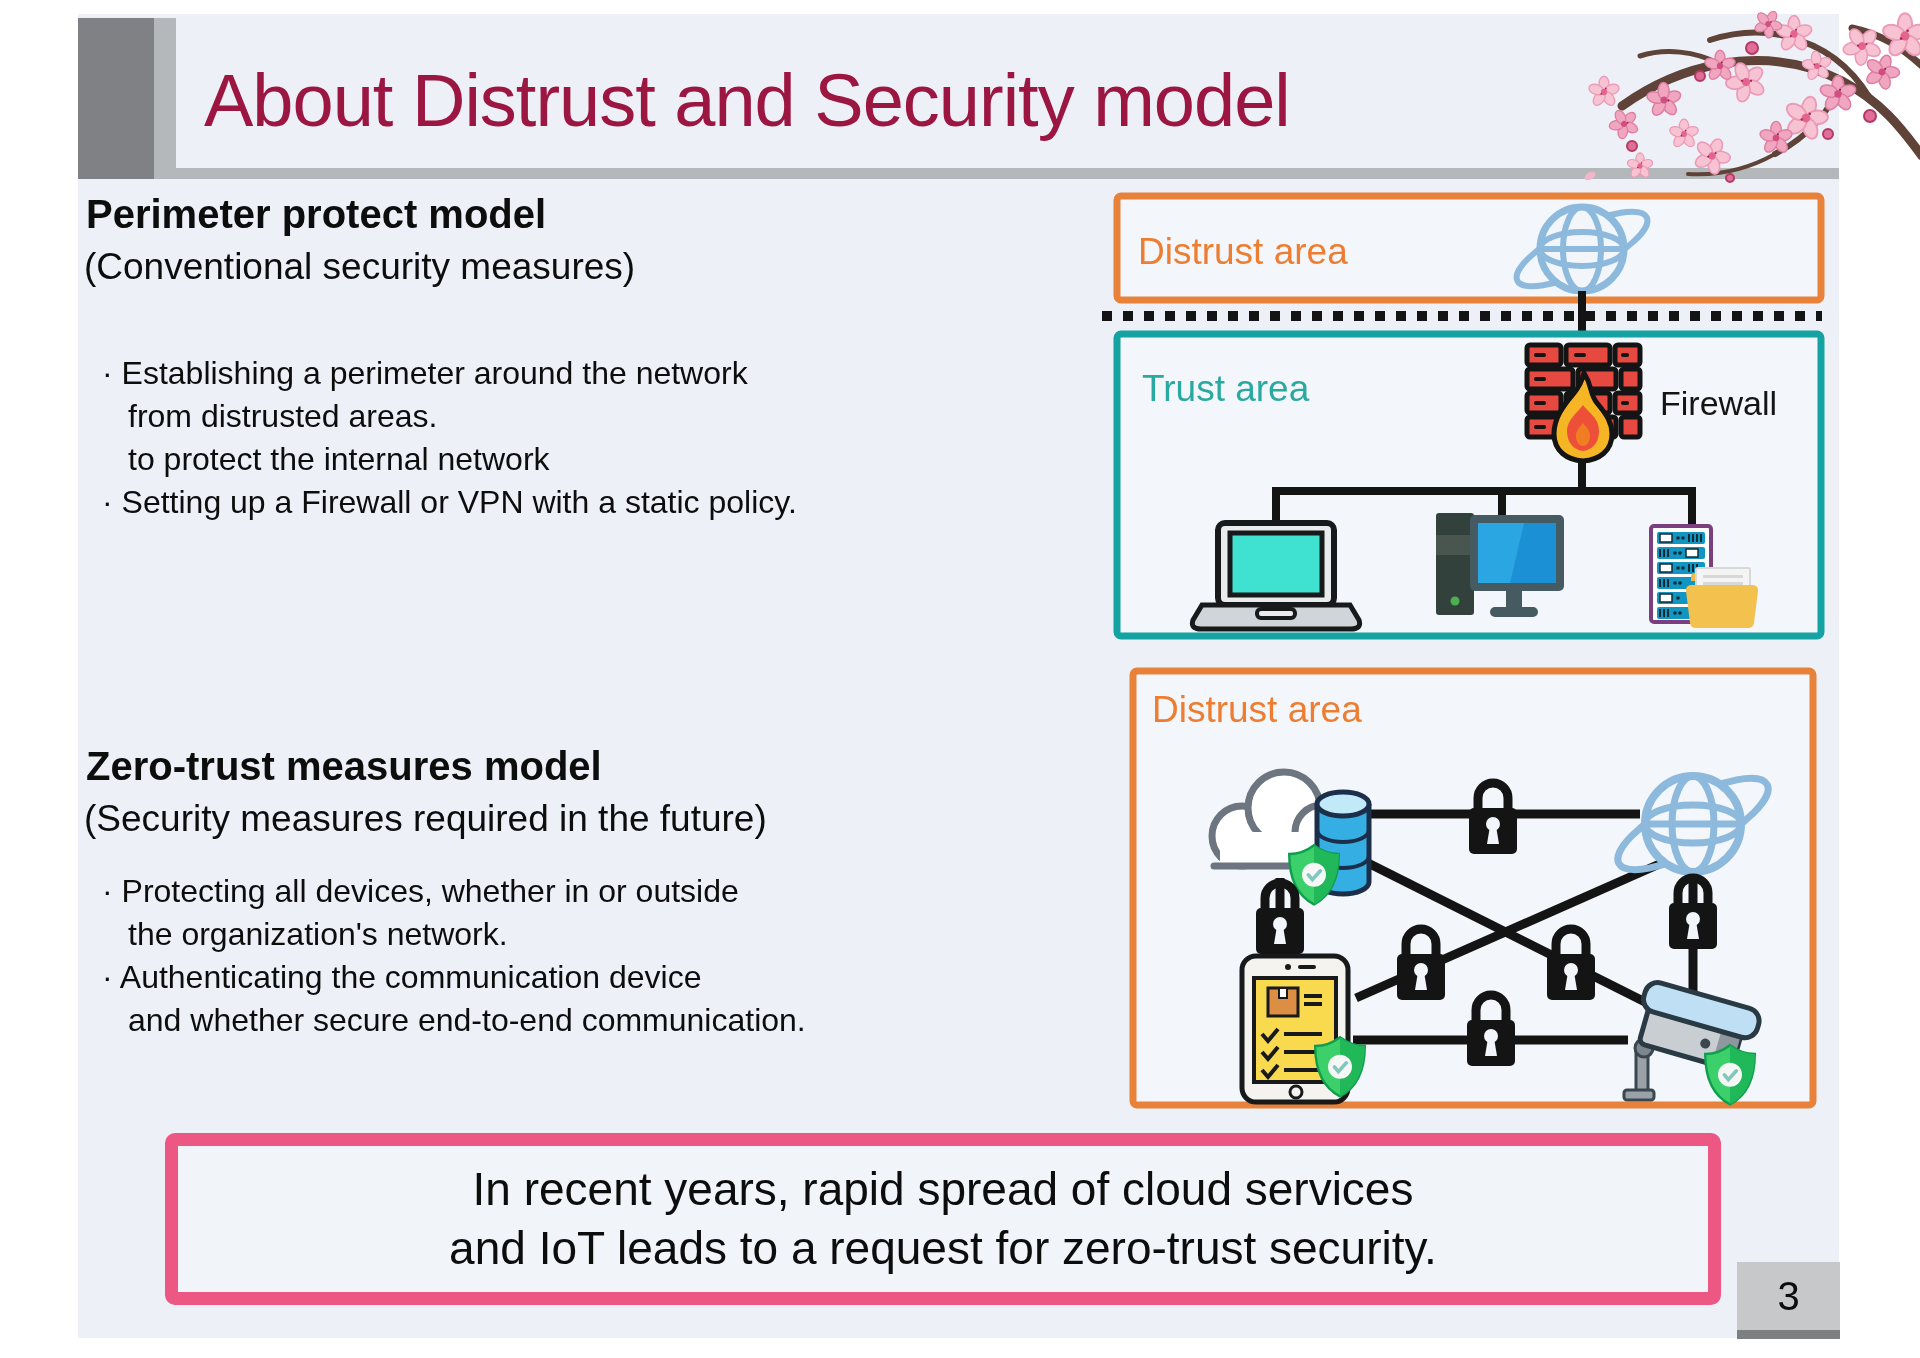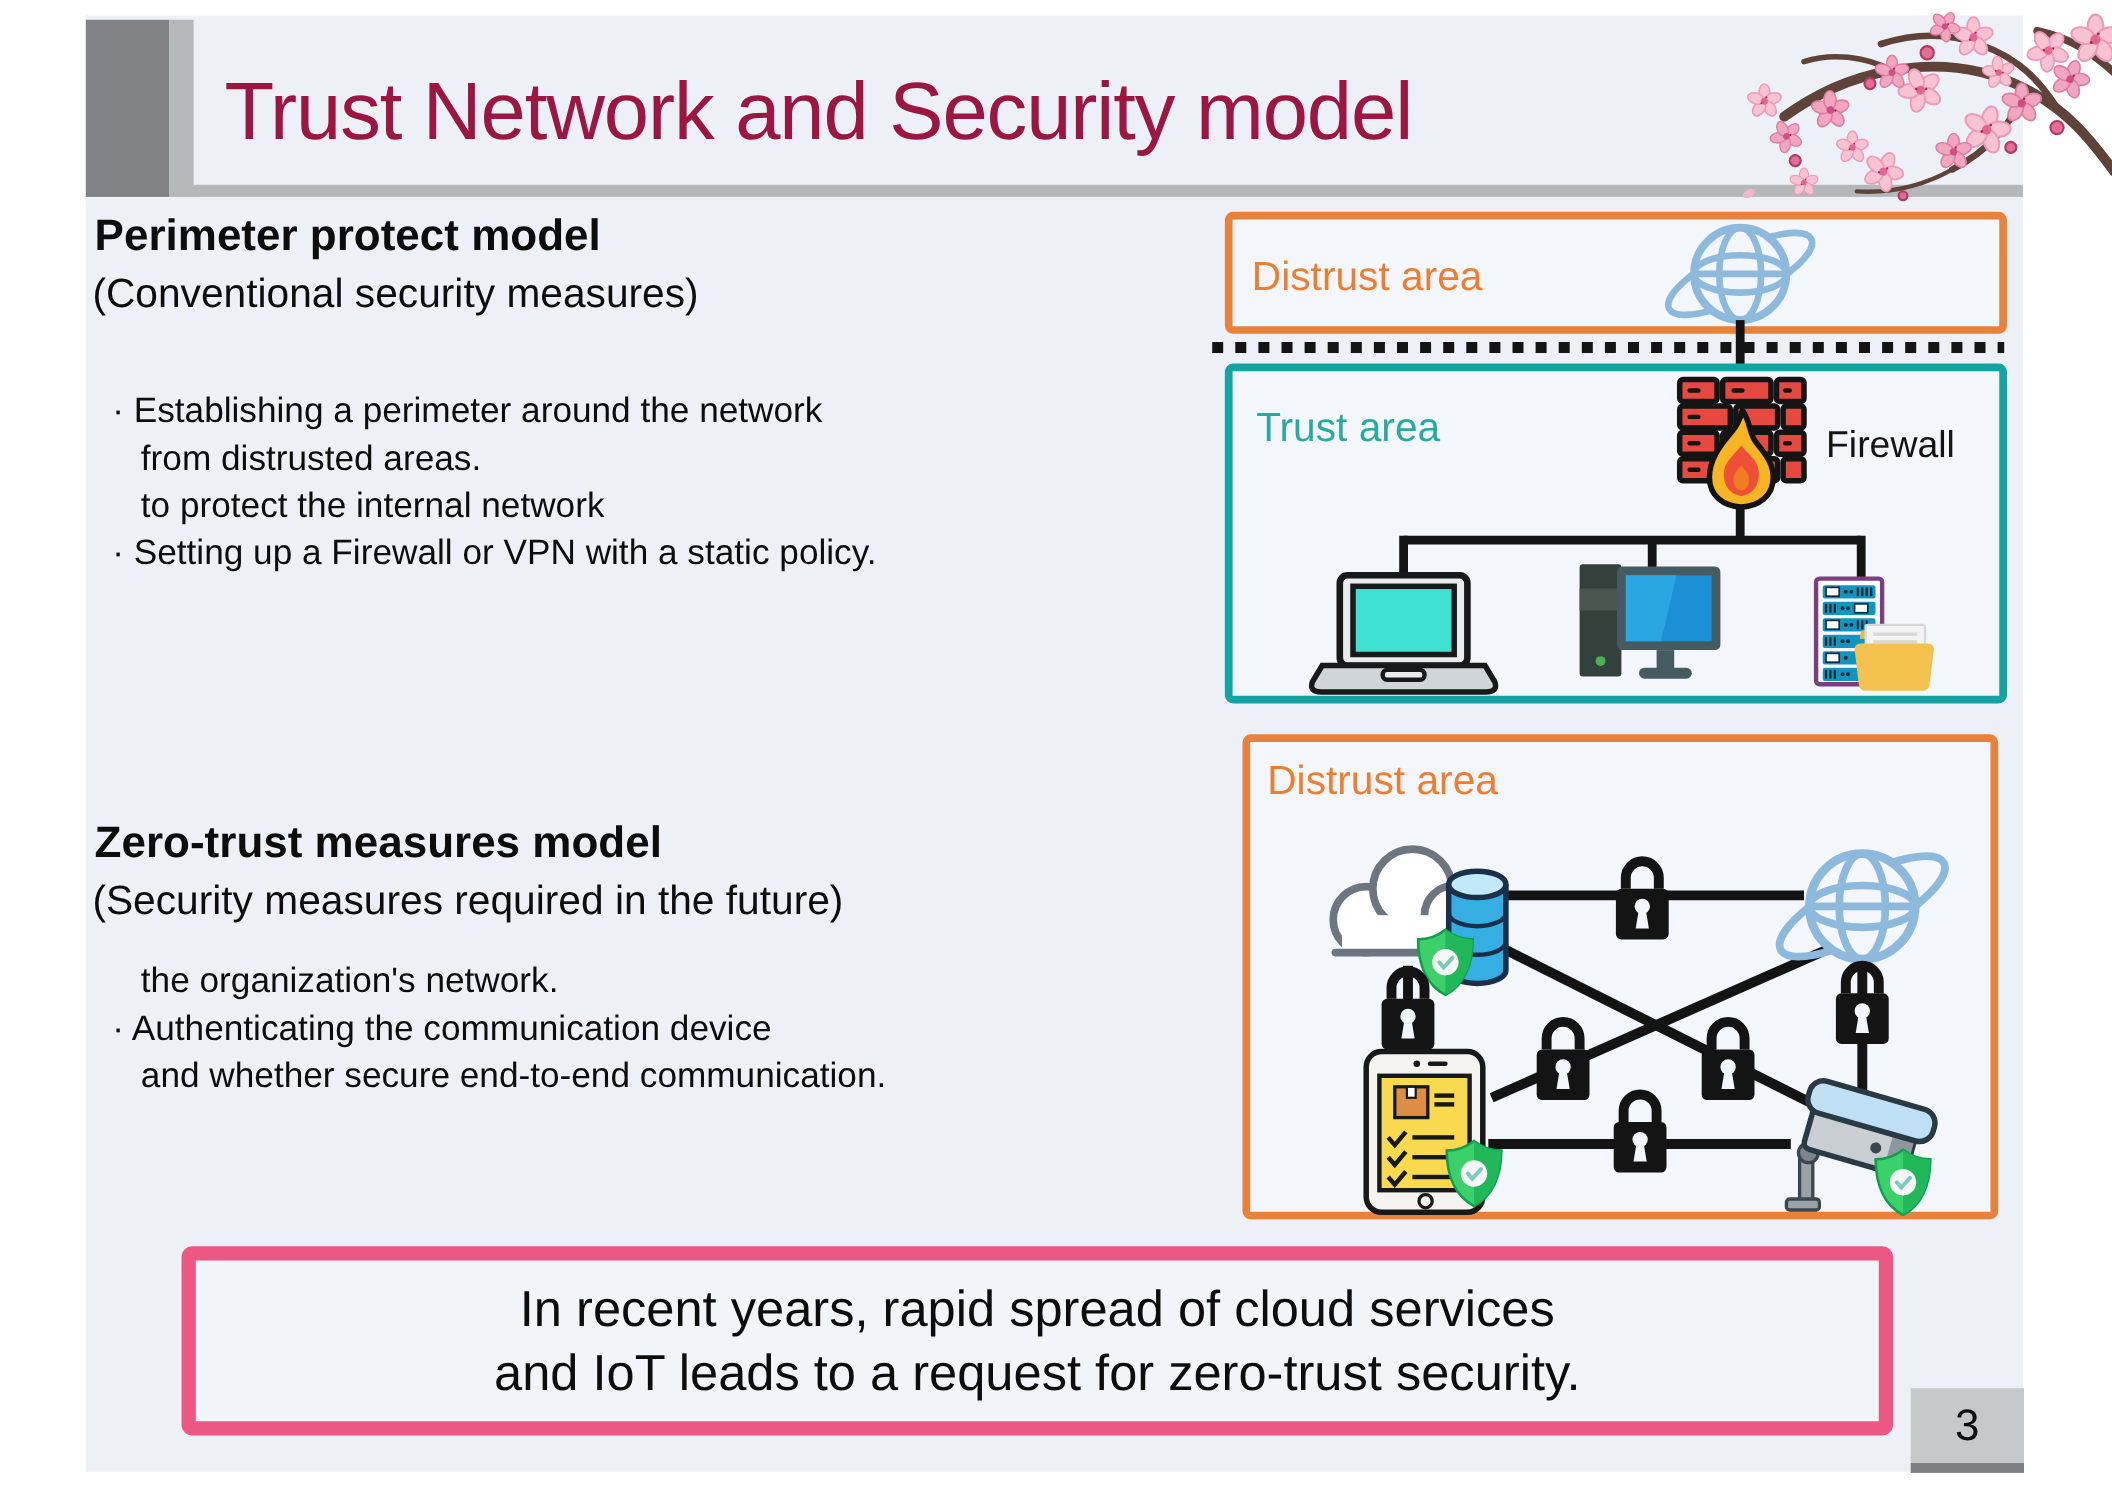--- a/index.html
+++ b/index.html
@@ -26,21 +26,21 @@
   svg text{font-family:"Liberation Sans",sans-serif;}
 </style>
 </head>
 <body>
 
 <div class="abs slide-bg"></div>
 
 <div class="abs hdr-dark"></div>
 <div class="abs hdr-light"></div>
 <div class="abs hdr-strip"></div>
-<div class="abs title">Trust Network and Security model</div>
+<div class="abs title">About Distrust and Security model</div>
 
 <svg class="abs" style="left:1570px;top:6px;" width="350" height="190" viewBox="0 0 350 190">
   <defs>
     <g id="flw">
       <g fill="#f7c3d3" stroke="#eb9ab8" stroke-width="1.5">
         <g>
             <ellipse cy="-9" rx="5.5" ry="8.5"></ellipse>
           </g>
         <g transform="rotate(72)">
             <ellipse cy="-9" rx="5.5" ry="8.5"></ellipse>
@@ -122,20 +122,21 @@
 <div class="abs blist" style="top:352px;">
   <div>· Establishing a perimeter around the network</div>
   <div class="cont">from distrusted areas.</div>
   <div class="cont">to protect the internal network</div>
   <div>· Setting up a Firewall or VPN with a static policy.</div>
 </div>
 
 <div class="abs h1" style="top:744px;">Zero-trust measures model</div>
 <div class="abs sub" style="top:798px;">(Security measures required in the future)</div>
 <div class="abs blist" style="top:870px;">
+  <div>· Protecting all devices, whether in or outside</div>
   <div class="cont">the organization's network.</div>
   <div>· Authenticating the communication device</div>
   <div class="cont">and whether secure end-to-end communication.</div>
 </div>
 
 <svg class="abs" style="left:1100px;top:185px;" width="740" height="460" viewBox="0 0 740 460">
   <rect x="17" y="11" width="704" height="104" rx="4" fill="#f3f6fa" stroke="#e8823a" stroke-width="7"></rect>
   <text x="38" y="79" font-size="37" fill="#ed7d31">Distrust area</text>
 
   <g>

